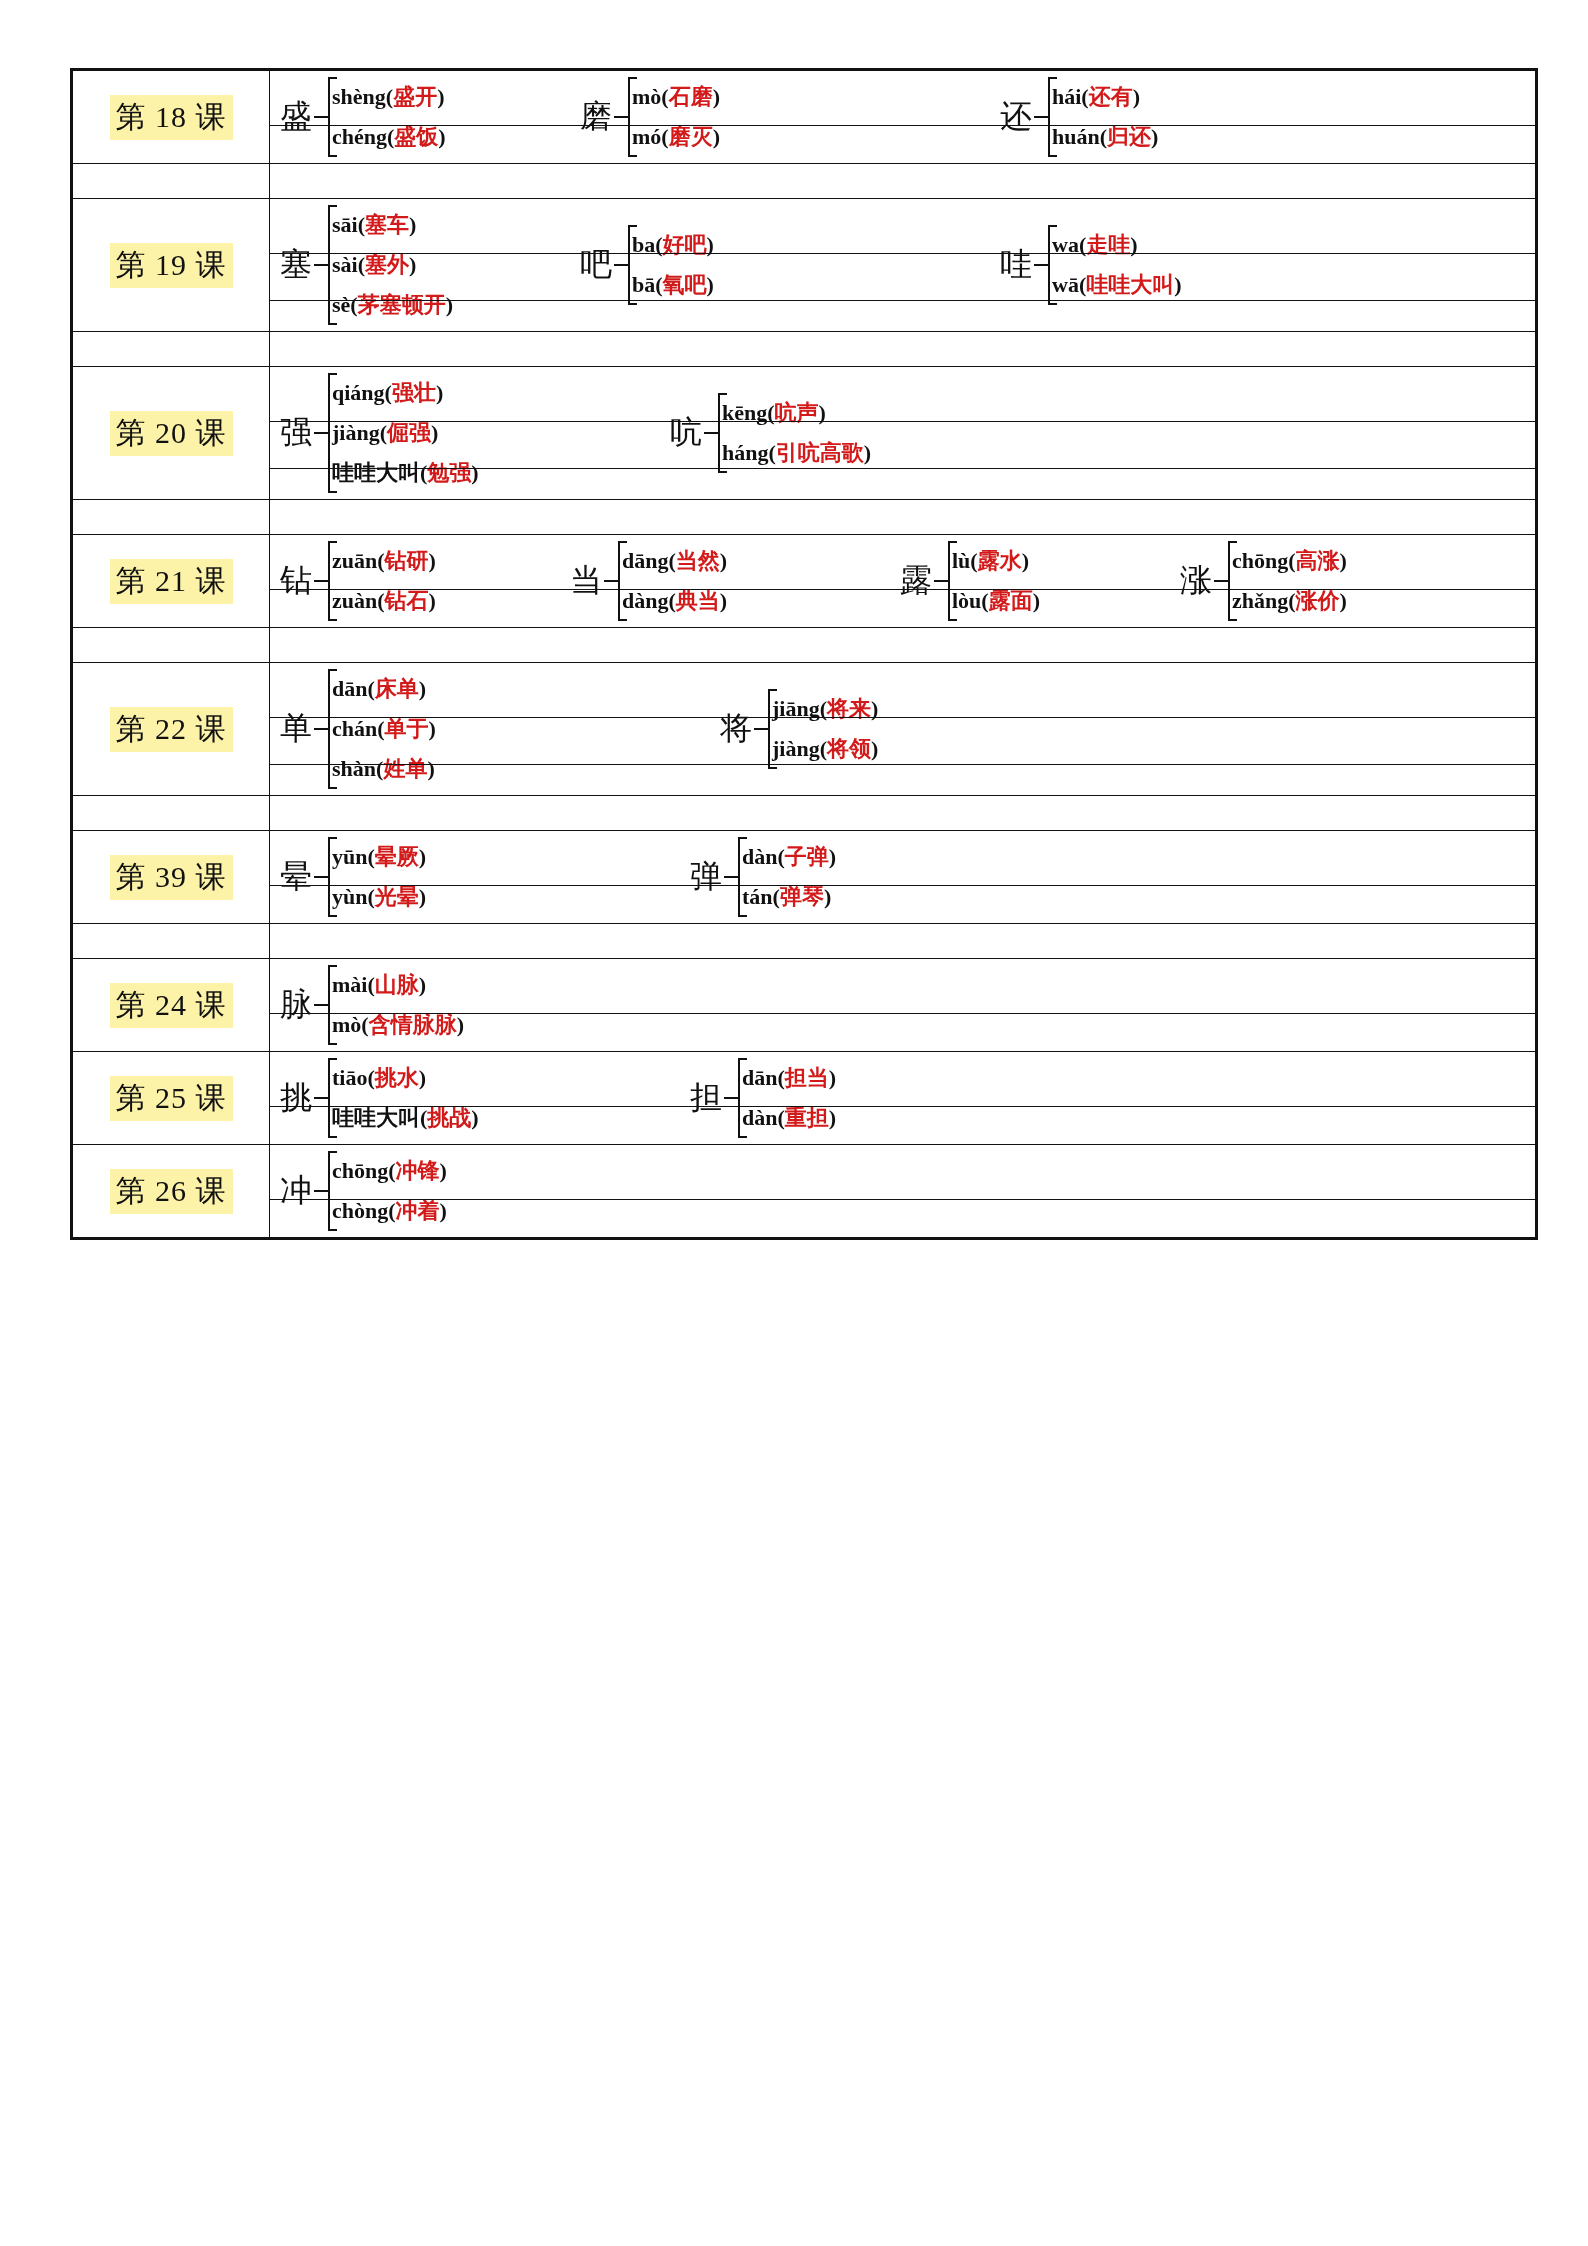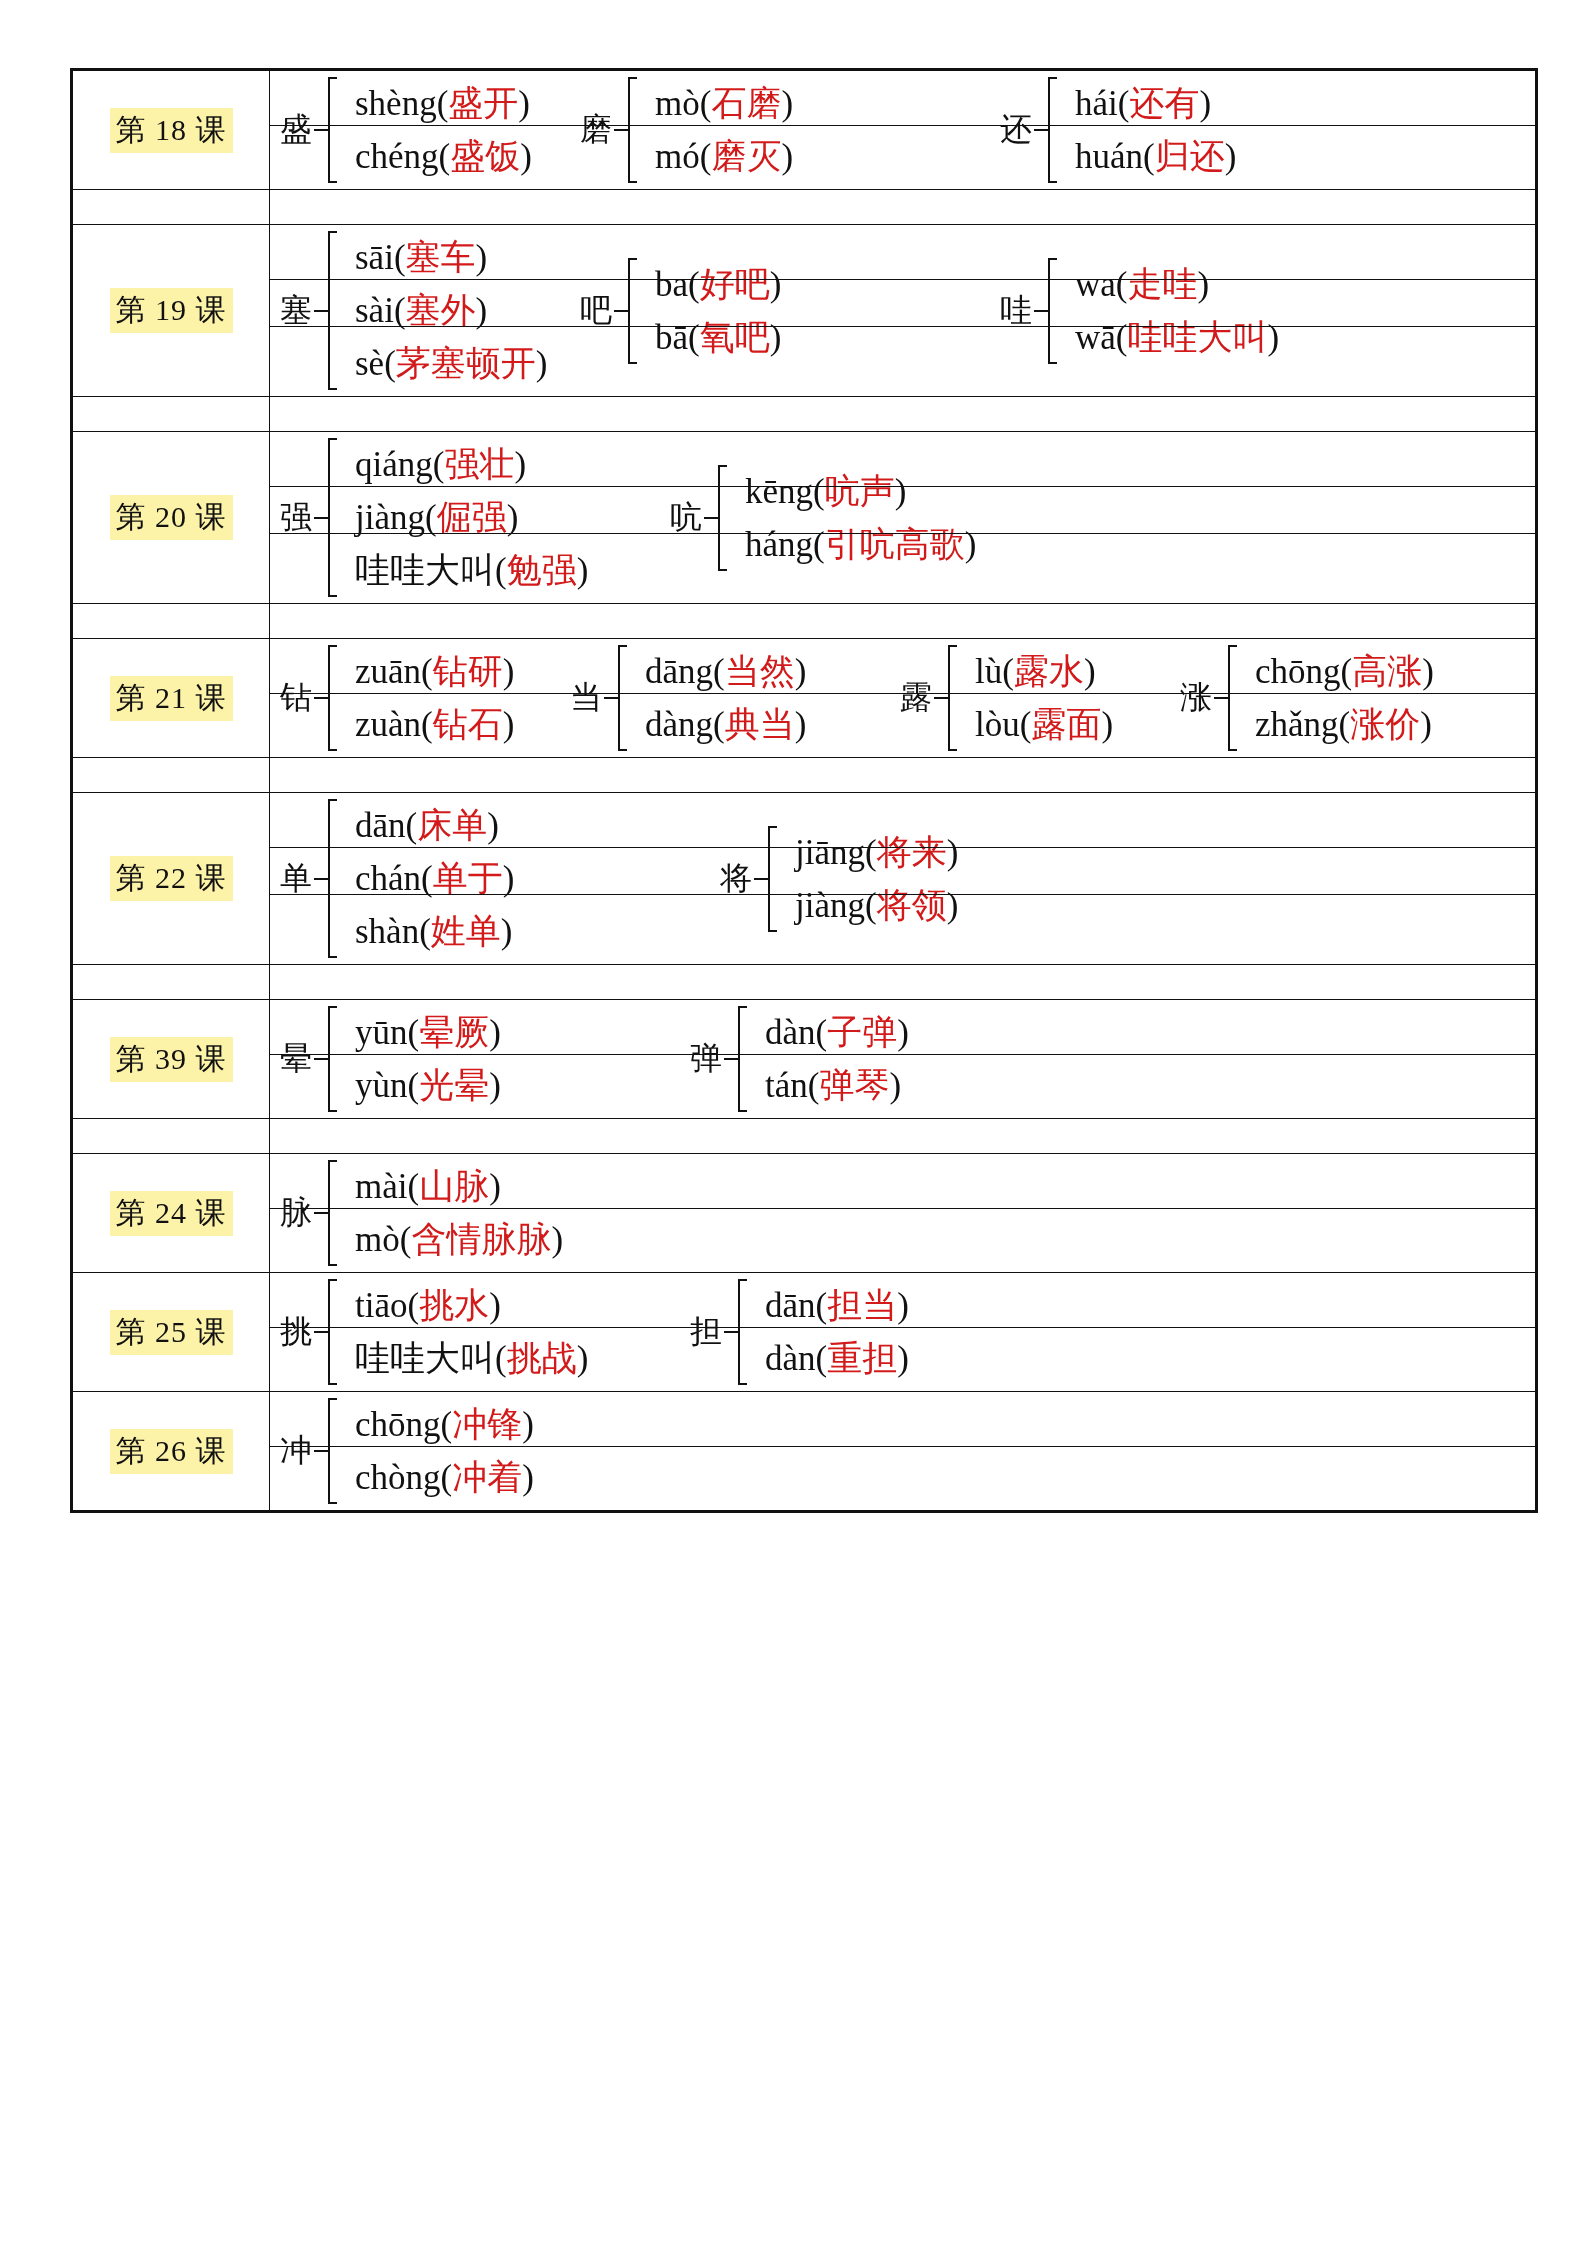--- a/index.html
+++ b/index.html
@@ -104,26 +104,27 @@
     content: "";
     position: absolute;
     left: -2px;
     width: 9px;
     height: 2px;
     background: #111;
   }
   .readings::before { top: 0; }
   .readings::after { bottom: 0; }
   .reading {
-    font-size: 35px;
+    font-size: 22px;
     line-height: 1.0;
     white-space: nowrap;
-    padding: 9px 0 9px 25px;
+    padding: 9px 0 9px 2px;
     font-family: "Liberation Serif", serif;
     color: #111;
+    font-weight: bold;
   }
   .py {
     font-family: "Liberation Serif", serif;
     color: #111;
   }
   .word {
     color: #d31a1a;
   }
   .paren { color: #111; }
   

